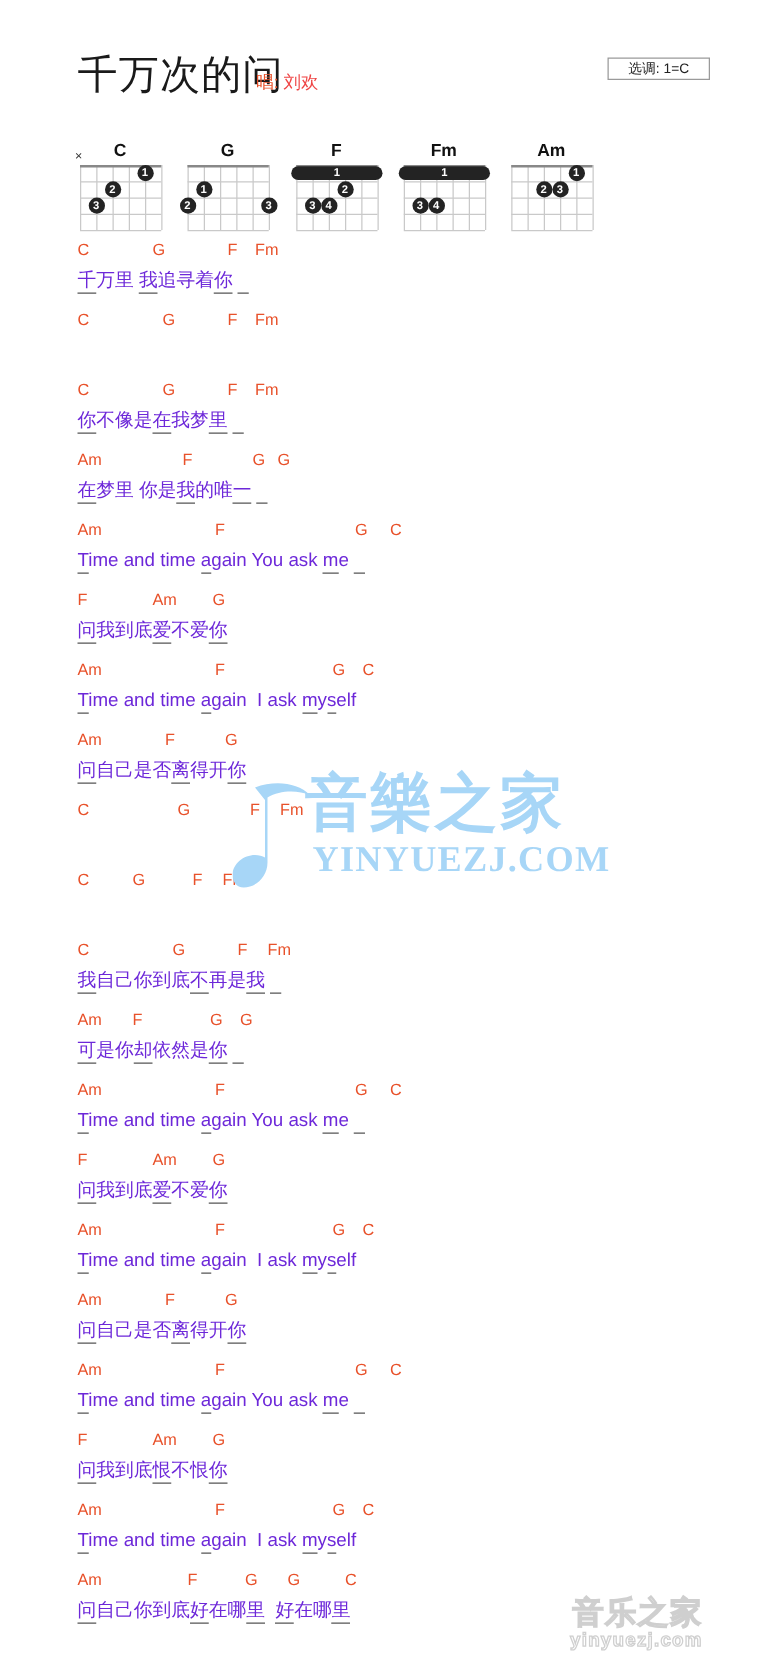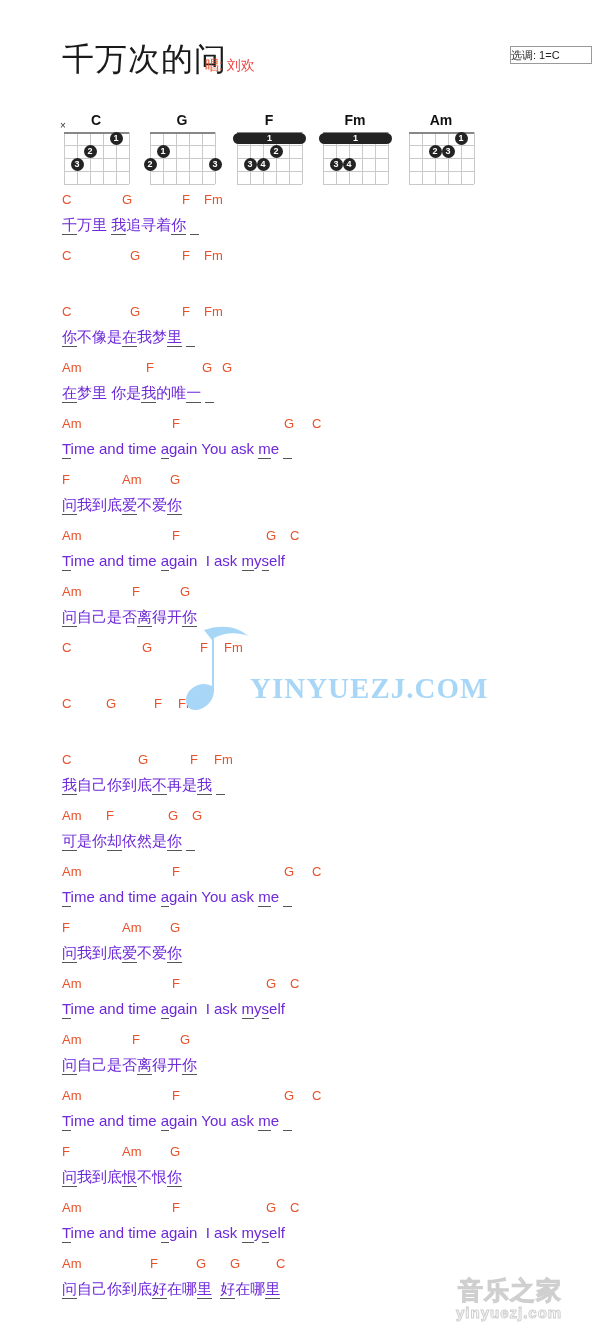--- a/index.html
+++ b/index.html
@@ -48,26 +48,25 @@
     color: #ef4444;
   }
   #key-badge {
     position: absolute;
     left: 486px;
     top: 46px;
     width: 82px;
     height: 18px;
     border: 1px solid #9a9a9a;
     box-sizing: border-box;
-    text-align: left;
+    text-align: center;
     font-size: 11px;
     line-height: 16px;
     color: #222222;
     white-space: nowrap;
-    margin-left: 24px;
   }
 
   
   #chord-strip {
     position: absolute;
     left: 52px;
     top: 112px;
     width: 520px;
     height: 84px;
   }
@@ -456,19 +455,20 @@
     <div class="verse-block">
       <div class="chord-line"><span class="ch" style="left: 0px;">Am</span><span class="ch" style="left: 88px;">F</span><span class="ch" style="left: 134px;">G</span><span class="ch" style="left: 168px;">G</span><span class="ch" style="left: 214px;">C</span></div>
       <div class="lyric-line"><span class="u">问</span><span>自己你到底</span><span class="u">好</span><span>在哪</span><span class="u">里</span><span>  </span><span class="u">好</span><span>在哪</span><span class="u">里</span></div>
     </div>
   </div>
 
 <div id="watermark-main">
   <svg id="wm-note" viewBox="0 0 74 96">
     <path d="M18 10 C34 4, 52 6, 62 16 C52 12, 38 12, 28 18 L28 70 C28 82, 18 90, 9 90 C3 90, 0 85, 0 80 C0 71, 9 64, 18 64 C21 64, 24 65, 26 66 L26 20 Z" fill="#a7d6f7"></path>
   </svg>
+  <div id="wm-cn">音樂之家</div>
   <div id="wm-en">YINYUEZJ.COM</div>
 </div>
 
 <div id="watermark-bottom">
   <div id="wm2-cn">音乐之家</div>
   <div id="wm2-en">yinyuezj.com</div>
 </div>
 
 </body></html>

